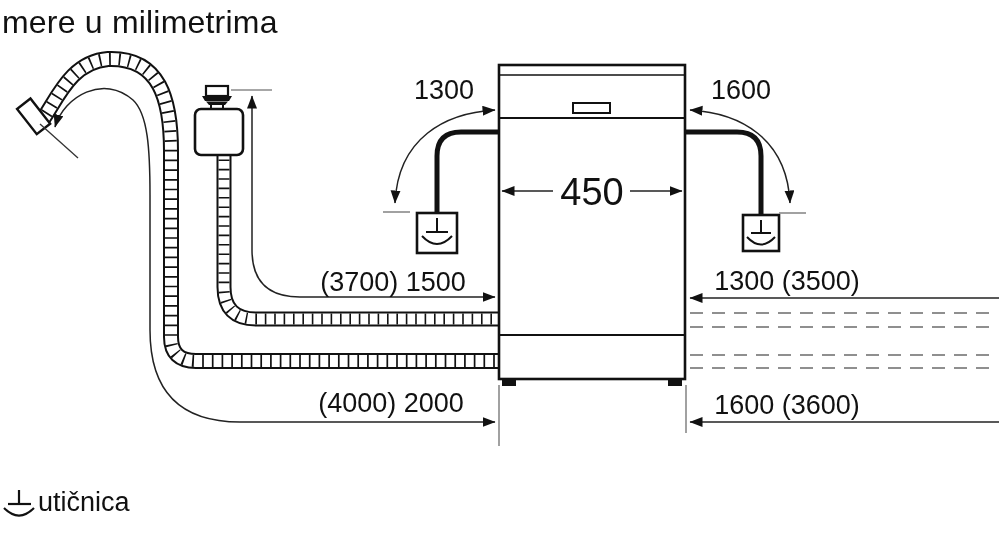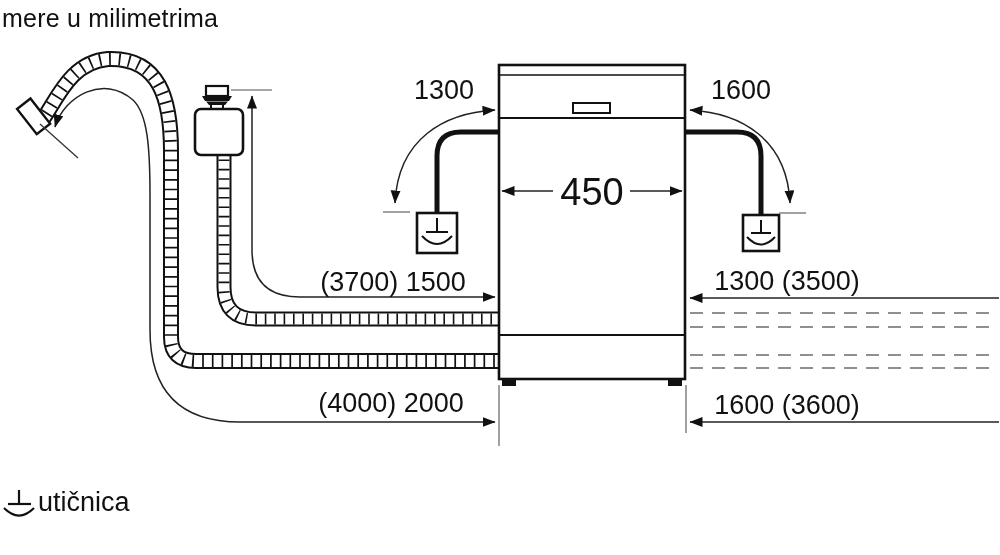--- a/index.html
+++ b/index.html
@@ -1,21 +1,21 @@
 <!DOCTYPE html>
 <html><head>
 <meta charset="utf-8">
 <style>
   html,body{margin:0;padding:0;background:#fff;}
   .page{
     position:relative;width:1000px;height:555px;background:#fff;overflow:hidden;
     font-family:"Liberation Sans", sans-serif;color:#111;
   }
   .title{
-    position:absolute;left:2px;top:4px;font-size:25px;letter-spacing:0.2px;color:#111;
+    position:absolute;left:2px;top:4px;font-size:32px;letter-spacing:0.2px;color:#111;
   }
   svg text{
     font-family:"Liberation Sans", sans-serif;
     fill:#111;
   }
   .dim-label{font-size:27px;}
   .width-label{font-size:38px;}
   .legend{
     position:absolute;left:0;top:484px;width:1000px;
   }

